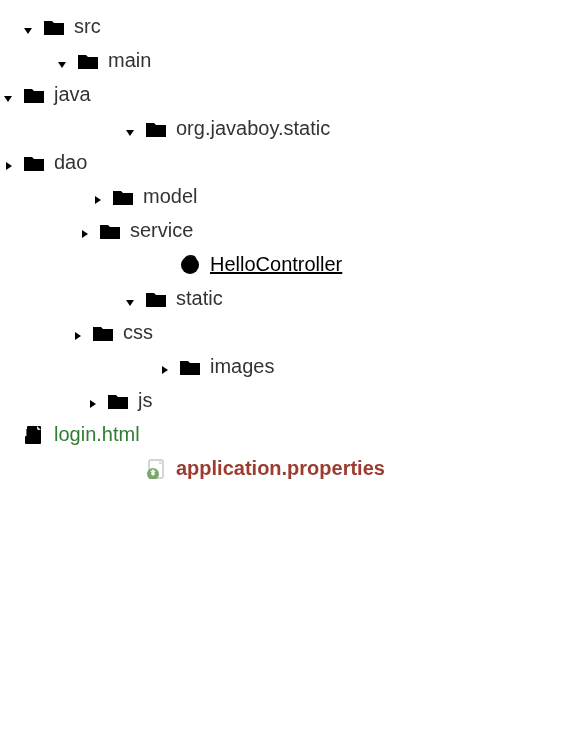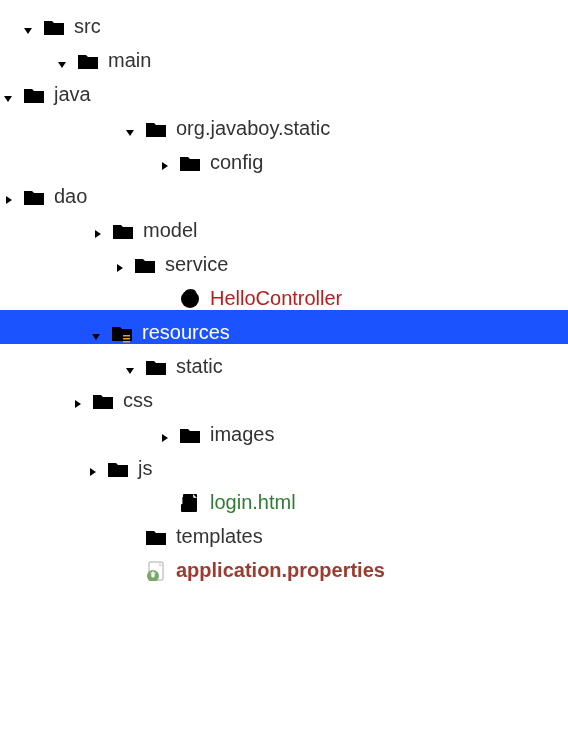--- a/index.html
+++ b/index.html
@@ -40,21 +40,21 @@
   .icon {
     width: 24px;
     height: 22px;
     display: inline-flex;
     align-items: center;
     justify-content: center;
     flex-shrink: 0;
     margin-right: 8px;
   }
   .label { }
-  .label.class { color: #b91c1c; }
+  .label.class { color: #000000; text-decoration: underline; }
   .label.html  { color: #2e7d32; }
   .label.prop  { color: #9c3b2f; font-weight: bold; }
   .row.selected .label { color: #fff; }
 
 </style>
 </head>
 <body>
 
 <svg width="0" height="0" style="position:absolute">
   <defs>
@@ -144,33 +144,20 @@
         </svg>
       </span>
     <span class="icon folder-grey">
         <svg viewBox="0 0 22 20" width="22" height="20">
           <use href="#folder-shape"></use>
         </svg>
       </span>
     <span class="label">org.javaboy.static</span>
   </div>
 
-  <div class="row" style="padding-left:156px">
-    <span class="arrow right">
-        <svg viewBox="0 0 10 10">
-          <use href="#arrow-tri"></use>
-        </svg>
-      </span>
-    <span class="icon folder-grey">
-        <svg viewBox="0 0 22 20" width="22" height="20">
-          <use href="#folder-shape"></use>
-        </svg>
-      </span>
-    <span class="label">config</span>
-  </div>
 
   <div class="row" style="">
     <span class="arrow right">
         <svg viewBox="0 0 10 10">
           <use href="#arrow-tri"></use>
         </svg>
       </span>
     <span class="icon folder-grey">
         <svg viewBox="0 0 22 20" width="22" height="20">
           <use href="#folder-shape"></use>
@@ -186,21 +173,21 @@
         </svg>
       </span>
     <span class="icon folder-grey">
         <svg viewBox="0 0 22 20" width="22" height="20">
           <use href="#folder-shape"></use>
         </svg>
       </span>
     <span class="label">model</span>
   </div>
 
-  <div class="row" style="padding-left:111px">
+  <div class="row" style="padding-left:76px">
     <span class="arrow right">
         <svg viewBox="0 0 10 10">
           <use href="#arrow-tri"></use>
         </svg>
       </span>
     <span class="icon folder-grey">
         <svg viewBox="0 0 22 20" width="22" height="20">
           <use href="#folder-shape"></use>
         </svg>
       </span>
@@ -215,34 +202,20 @@
       </span>
     <span class="icon class-icon">
         <svg viewBox="0 0 20 20" width="20" height="20">
           <use href="#class-c"></use>
         </svg>
       </span>
     <span class="label class">HelloController</span>
   </div>
 
 
-  <div class="row selected" style="padding-left:88px">
-    <span class="arrow down">
-        <svg viewBox="0 0 10 10">
-          <use href="#arrow-tri"></use>
-        </svg>
-      </span>
-    <span class="icon folder-res">
-        <svg viewBox="0 0 22 20" width="22" height="20">
-          <use href="#folder-shape"></use>
-          <use href="#res-lines"></use>
-        </svg>
-      </span>
-    <span class="label">resources</span>
-  </div>
 
   <div class="row" style="padding-left:122px">
     <span class="arrow down">
         <svg viewBox="0 0 10 10">
           <use href="#arrow-tri"></use>
         </svg>
       </span>
     <span class="icon folder-grey">
         <svg viewBox="0 0 22 20" width="22" height="20">
           <use href="#folder-shape"></use>
@@ -286,47 +259,34 @@
         </svg>
       </span>
     <span class="icon folder-grey">
         <svg viewBox="0 0 22 20" width="22" height="20">
           <use href="#folder-shape"></use>
         </svg>
       </span>
     <span class="label">js</span>
   </div>
 
-  <div class="row" style="padding-left:156px">
+  <div class="row" style="">
     <span class="arrow none">
         <svg viewBox="0 0 10 10">
           <use href="#arrow-tri"></use>
         </svg>
       </span>
     <span class="icon html-icon">
         <svg viewBox="0 0 20 20" width="20" height="20">
           <use href="#html-file"></use>
         </svg>
       </span>
     <span class="label html">login.html</span>
   </div>
 
-  <div class="row" style="padding-left:122px">
-    <span class="arrow none">
-        <svg viewBox="0 0 10 10">
-          <use href="#arrow-tri"></use>
-        </svg>
-      </span>
-    <span class="icon folder-grey">
-        <svg viewBox="0 0 22 20" width="22" height="20">
-          <use href="#folder-shape"></use>
-        </svg>
-      </span>
-    <span class="label">templates</span>
-  </div>
 
   <div class="row" style="padding-left:122px">
     <span class="arrow none">
         <svg viewBox="0 0 10 10">
           <use href="#arrow-tri"></use>
         </svg>
       </span>
     <span class="icon prop-icon">
         <svg viewBox="0 0 20 20" width="20" height="20">
           <use href="#prop-file"></use>

